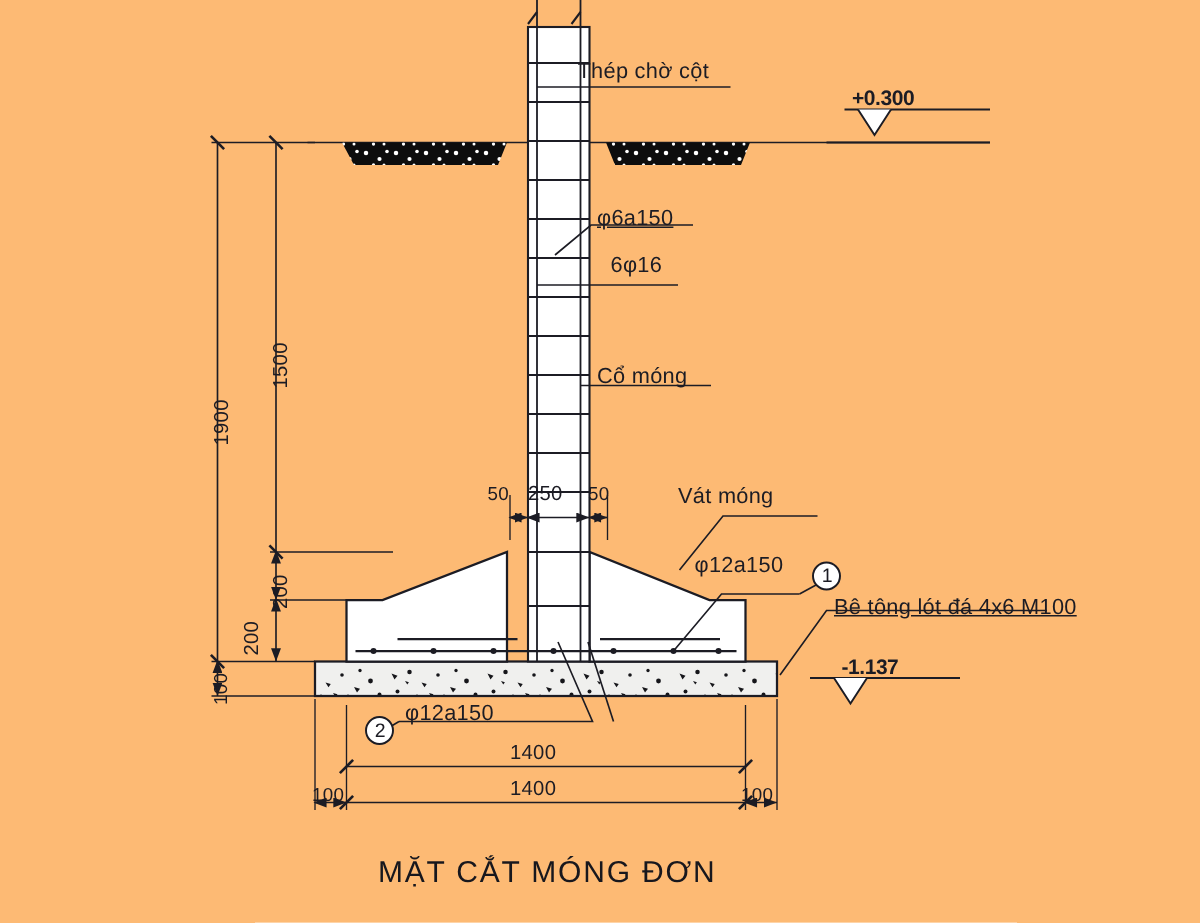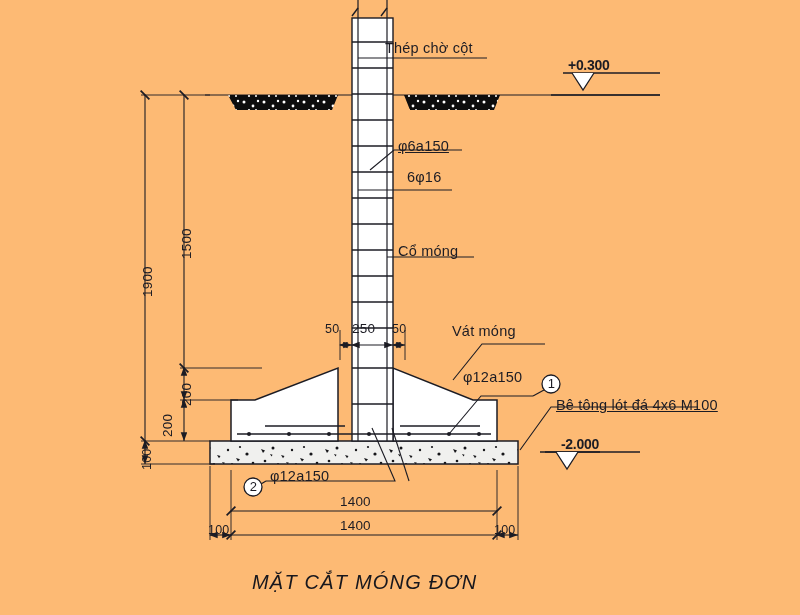--- a/index.html
+++ b/index.html
@@ -284,32 +284,32 @@
   <div class="lbl lbl-note" style="left:463px; top:370px;">φ12a150</div>
 
   <div class="lbl lbl-note" style="left:270px; top:469px;">φ12a150</div>
 
   <div class="lbl lbl-note" style="left:556px; top:398px;text-decoration:underline;">Bê tông lót đá 4x6 M100</div>
 
   <div class="lbl lbl-tag" style="left:546px; top:377px; width:11px;">1</div>
   <div class="lbl lbl-tag" style="left:248px; top:480px; width:11px;">2</div>
 
   <div class="lbl lbl-level" style="left:568px; top:58px;">+0.300</div>
-  <div class="lbl lbl-level" style="left:561px; top:437px;">-2.000</div>
+  <div class="lbl lbl-level" style="left:561px; top:437px;">-1.137</div>
 
   <div class="lbl lbl-dim lbl-rot" style="left:141px; top:297px;">1900</div>
   <div class="lbl lbl-dim lbl-rot" style="left:180px; top:259px;">1500</div>
   <div class="lbl lbl-dim lbl-rot" style="left:180px; top:406px;">200</div>
   <div class="lbl lbl-dim lbl-rot" style="left:161px; top:437px;">200</div>
   <div class="lbl lbl-dim-small lbl-rot" style="left:141px; top:470px;">100</div>
 
   <div class="lbl lbl-dim-small" style="left:325px; top:323px;">50</div>
   <div class="lbl lbl-dim" style="left:352px; top:322px;text-align:center;">250</div>
   <div class="lbl lbl-dim-small" style="left:392px; top:323px;">50</div>
 
   <div class="lbl lbl-dim" style="left:340px; top:495px;">1400</div>
   <div class="lbl lbl-dim" style="left:340px; top:519px;">1400</div>
   <div class="lbl lbl-dim-small" style="left:208px; top:524px;">100</div>
   <div class="lbl lbl-dim-small" style="left:494px; top:524px;">100</div>
 
-  <div class="lbl lbl-title" style="left:252px; top:572px;font-style:italic;">MẶT CẮT MÓNG ĐƠN</div>
+  <div class="lbl lbl-title" style="left:252px; top:572px;">MẶT CẮT MÓNG ĐƠN</div>
 
 </div>
 
 </body></html>

